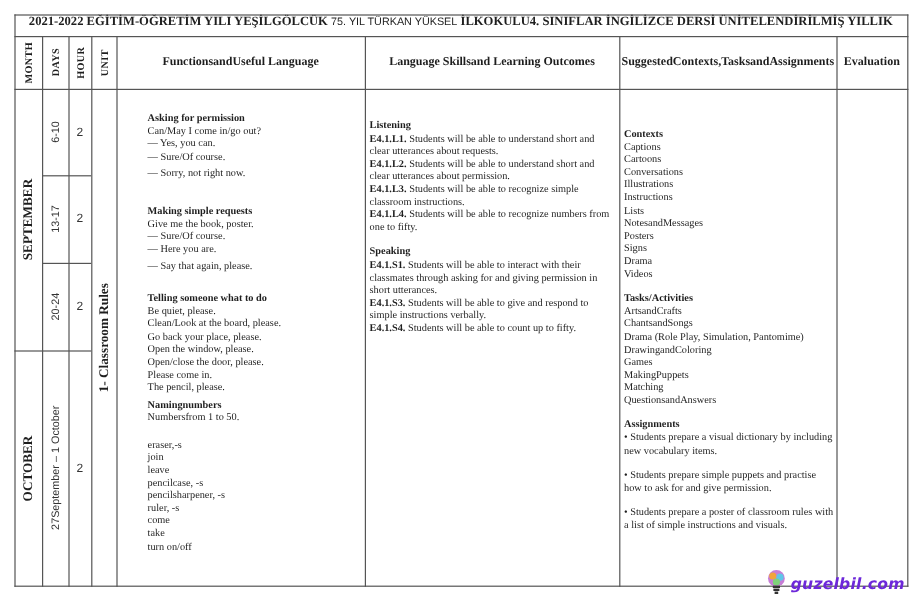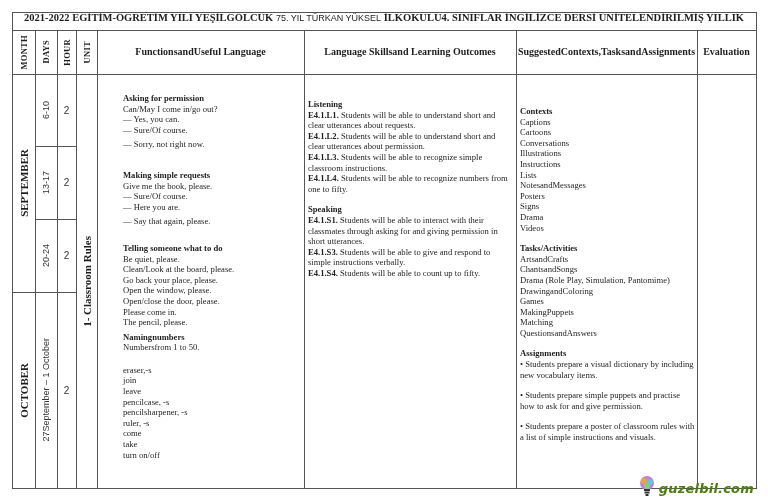--- a/index.html
+++ b/index.html
@@ -16,21 +16,21 @@
   .days{font-family:"Liberation Sans",sans-serif;font-size:9px;color:#333;}
   .hour{font-family:"Liberation Sans",sans-serif;font-size:10px;color:#333;}
   .month{font-weight:bold;font-size:11px;}
   .unit{font-weight:bold;font-size:11px;}
   .col{font-size:8.6px;line-height:10.6px;}
   .col b{font-weight:bold;}
   .blk{margin:0;}
   .gap{height:10px;}
   .gap-s{height:4px;}
   .logo{right:14px;bottom:2px;display:flex;align-items:center;gap:3px;}
-  .logo-text{font-family:"DejaVu Sans",sans-serif;font-style:italic;font-weight:bold;font-size:13px;color:#4d7c0f;letter-spacing:0.2px;text-align:center;}
+  .logo-text{font-family:"DejaVu Sans",sans-serif;font-style:italic;font-weight:bold;font-size:13px;color:#6d28d9;letter-spacing:0.2px;text-align:center;}
 </style>
 </head>
 <body>
 
 <div class="abs title">
   <span>2021-2022 EĞİTİM-ÖĞRETİM YILI YEŞİLGÖLCÜK </span><span class="sans">75. YIL TÜRKAN YÜKSEL</span><span>  İLKOKULU4. SINIFLAR İNGİLİZCE DERSİ ÜNİTELENDİRİLMİŞ YILLIK</span>
 </div>
 
 <div>
 
@@ -116,21 +116,21 @@
     <b>Asking for permission</b><br>
     <span>Can/May I come in/go out?</span><br>
     <span>— Yes, you can.</span><br>
     <span>— Sure/Of course.</span><br>
     <div class="gap-s"></div>
     <span>— Sorry, not right now.</span>
   </div>
   <div style="height:20px;"></div>
   <div class="blk">
     <b>Making simple requests</b><br>
-    <span>Give me the book, please.</span><br>
+    <span>Give me the book, poster.</span><br>
     <span>— Sure/Of course.</span><br>
     <span>— Here you are.</span><br>
     <div class="gap-s"></div>
     <span>— Say that again, please.</span>
   </div>
   <div style="height:16px;"></div>
   <div class="blk">
     <b>Telling someone what to do</b><br>
     <span>Be quiet, please.</span><br>
     <span>Clean/Look at the board, please.</span><br>

